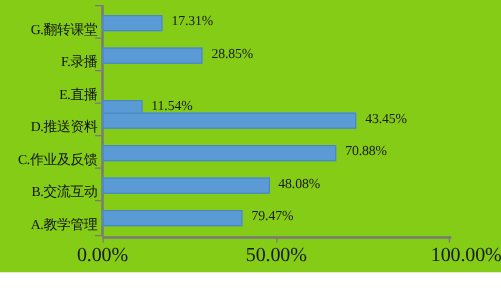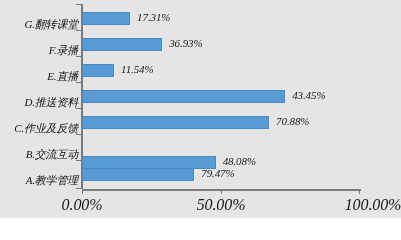--- a/index.html
+++ b/index.html
@@ -7,23 +7,22 @@
     padding: 0;
     background: #ffffff;
   }
   body {
     font-family: "Liberation Serif", "DejaVu Serif", serif;
   }
   #chart-root {
     position: relative;
     width: 401px;
     height: 218px;
-    background: #e5e5e5;
+    background: #84cc16;
     overflow: hidden;
-    font-style: italic;
   }
 
   
   .plot-area {
     position: absolute;
     left: 82px;
     top: 4px;
     width: 278px;   
     height: 185px;
   }
@@ -141,35 +140,35 @@
   <div class="x-tick" style="left:221px"></div>
   <div class="x-tick" style="left:359px"></div>
 
   <div class="plot-area">
     <div class="row" style="top:8px">
       <div class="bar" style="width: 48.12px; background: rgb(91, 155, 213);"></div>
       <div class="bar-value">17.31%</div>
     </div>
     <div class="row" style="top:34px">
       <div class="bar" style="width: 80.2px; background: rgb(91, 155, 213);"></div>
-      <div class="bar-value">36.93%</div>
+      <div class="bar-value">28.85%</div>
     </div>
-    <div class="row" style="top:60px">
+    <div class="row" style="top:76px">
       <div class="bar" style="width: 32.08px; background: rgb(91, 155, 213);"></div>
       <div class="bar-value">11.54%</div>
     </div>
     <div class="row" style="top:86px">
       <div class="bar" style="width: 203.16px; background: rgb(91, 155, 213);"></div>
       <div class="bar-value">43.45%</div>
     </div>
     <div class="row" style="top:112px">
       <div class="bar" style="width: 187.12px; background: rgb(91, 155, 213);"></div>
       <div class="bar-value">70.88%</div>
     </div>
-    <div class="row" style="top:152px">
+    <div class="row" style="top:138px">
       <div class="bar" style="width: 133.66px; background: rgb(91, 155, 213);"></div>
       <div class="bar-value">48.08%</div>
     </div>
     <div class="row" style="top:164px">
       <div class="bar" style="width: 112.26px; background: rgb(91, 155, 213);"></div>
       <div class="bar-value">79.47%</div>
     </div>
   </div>
 
   <div class="x-label" style="left:82px">0.00%</div>

